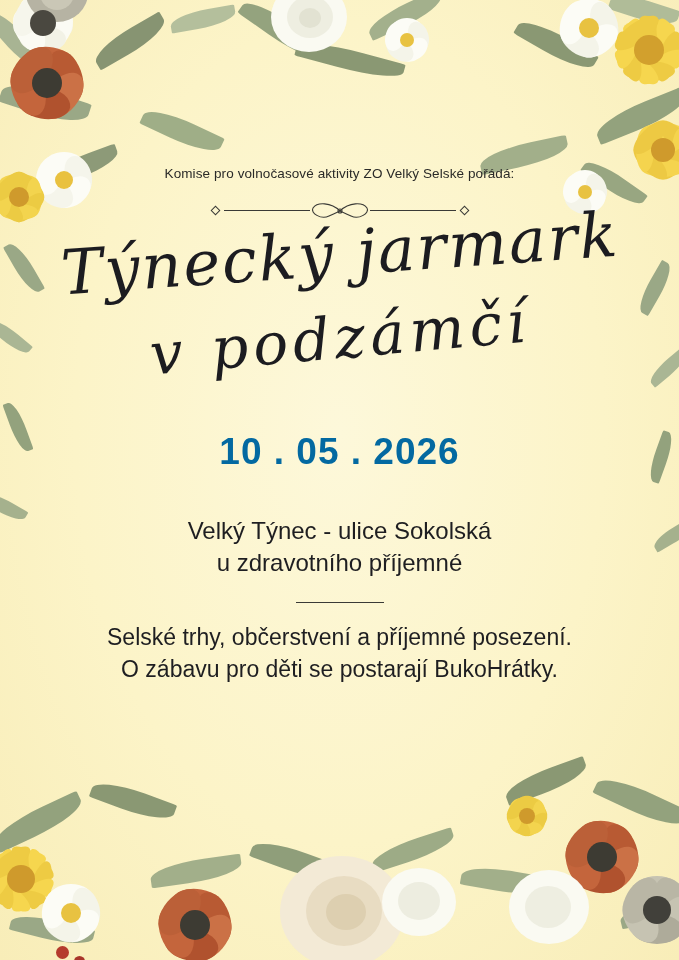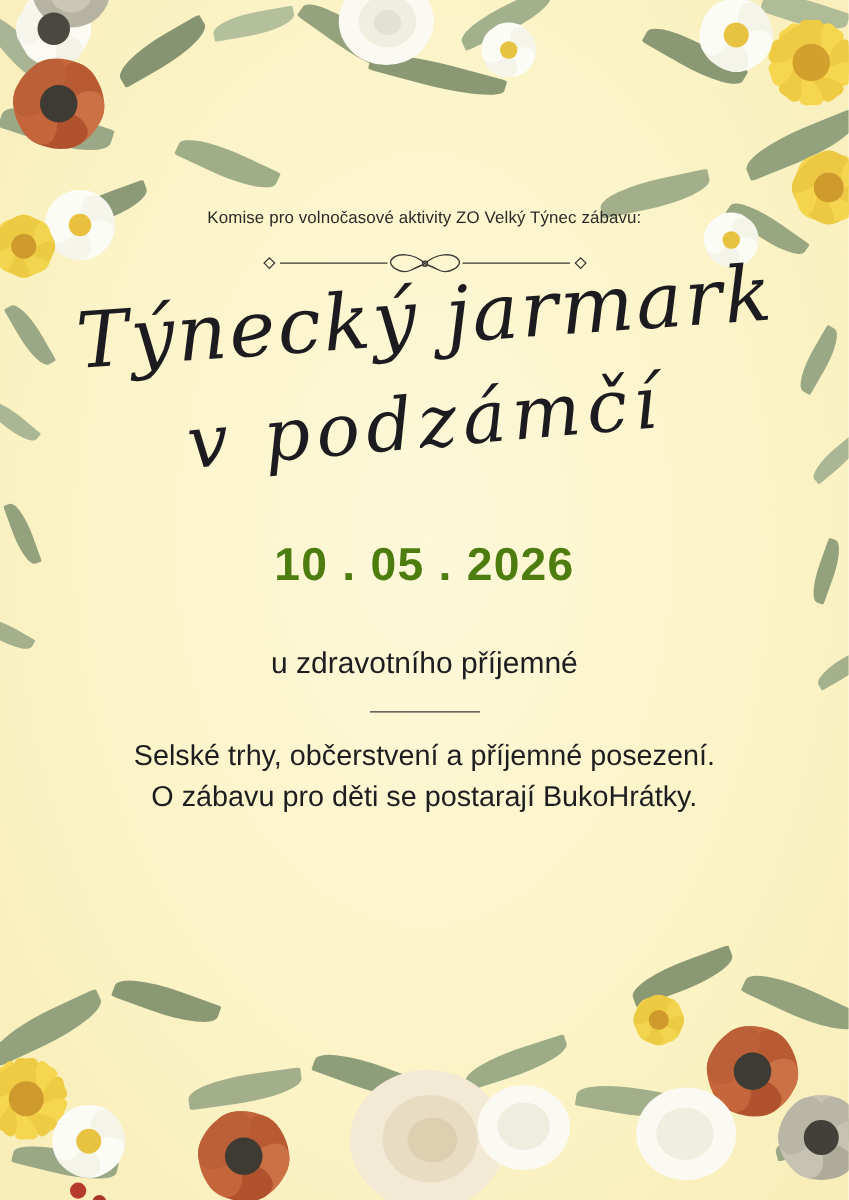--- a/index.html
+++ b/index.html
@@ -139,21 +139,21 @@
     top: 92px;
     transform: translateX(-50%) rotate(-5deg);
     font-size: 58px;
     letter-spacing: 5px;
   }
 
   .date {
     margin-top: 24px;
     font-size: 37px;
     font-weight: bold;
-    color: #4d7c0f;
+    color: #0369a1;
     letter-spacing: 1px;
   }
   .time {
     margin-top: 6px;
     font-size: 34px;
     font-weight: bold;
     color: #19191c;
     letter-spacing: 0.5px;
   }
   .place {
@@ -413,21 +413,21 @@
       <i style="width:30px;height:14px;background:#f3d44e;transform:translate(-50%,-50%) rotate(180deg) translateY(-12px);"></i>
       <i style="width:30px;height:14px;background:#eccb43;transform:translate(-50%,-50%) rotate(225deg) translateY(-12px);"></i>
       <i style="width:30px;height:14px;background:#f3d44e;transform:translate(-50%,-50%) rotate(270deg) translateY(-12px);"></i>
       <i style="width:30px;height:14px;background:#eccb43;transform:translate(-50%,-50%) rotate(315deg) translateY(-12px);"></i>
       <span class="core" style="width:16px;height:16px;background:#cf9a2c;"></span>
     </div>
   </div>
 
   <div class="content">
 
-    <div class="organizer">Komise pro volnočasové aktivity ZO Velký Týnec zábavu:</div>
+    <div class="organizer">Komise pro volnočasové aktivity ZO Velký Selské pořádá:</div>
 
     <div class="ornament">
       <span class="line l"></span>
       <span class="line r"></span>
       <span class="dot l"></span>
       <span class="dot r"></span>
       <span class="bow">
         <svg width="62" height="22" viewBox="0 0 62 22">
           <path d="M31 11 C22 2, 8 2, 4 8 C1 13, 12 20, 20 16 C26 13, 29 12, 31 11 Z" fill="none" stroke="#3a3a36" stroke-width="1.1"></path>
           <path d="M31 11 C40 2, 54 2, 58 8 C61 13, 50 20, 42 16 C36 13, 33 12, 31 11 Z" fill="none" stroke="#3a3a36" stroke-width="1.1"></path>
@@ -439,20 +439,21 @@
 
     <div class="script-wrap">
       <div class="script script-1">Týnecký jarmark</div>
       <div class="script script-2">v podzámčí</div>
     </div>
 
     <div class="date">10 . 05 . 2026</div>
 
 
     <div class="place">
+      <div>Velký Týnec - ulice Sokolská</div>
       <div>u zdravotního příjemné</div>
     </div>
 
     <div class="divider"></div>
 
     <div class="desc">
       <div>Selské trhy, občerstvení a příjemné posezení.</div>
       <div>O zábavu pro děti se postarají BukoHrátky.</div>
     </div>
 

